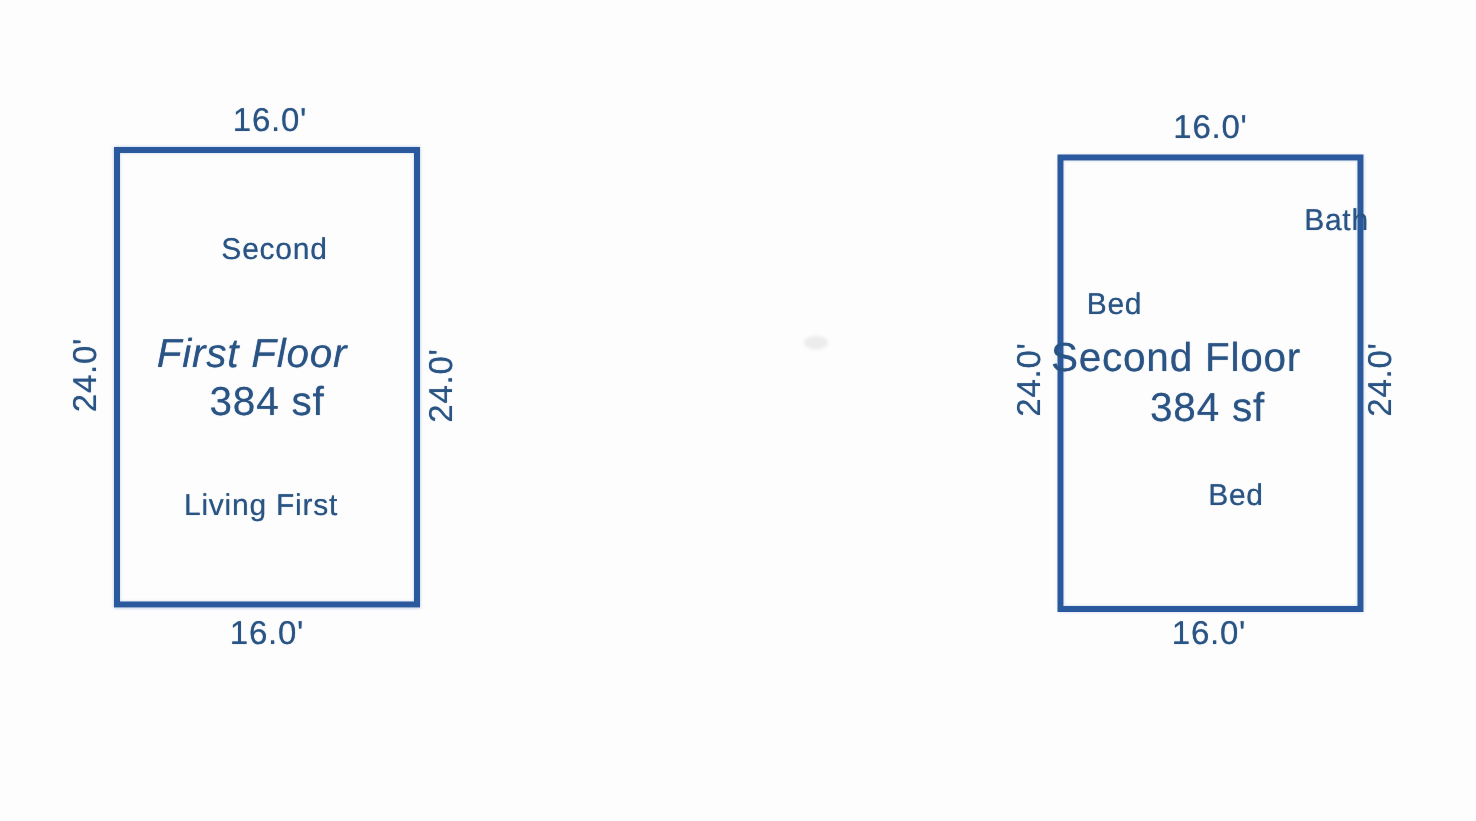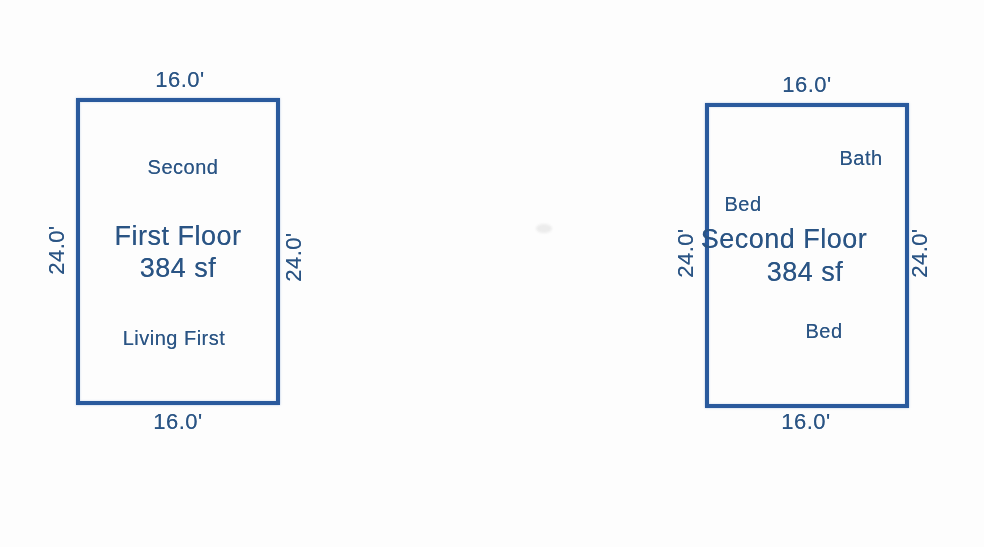--- a/index.html
+++ b/index.html
@@ -37,31 +37,31 @@
   .room{font-size:20px;}
   .title{font-size:27px;}
 
   
   #f1-rect{left:76px;top:98px;width:204px;height:307px;}
   #f1-dim-top{left:180px;top:80px;}
   #f1-dim-bottom{left:178px;top:422px;}
   #f1-dim-left{left:57px;top:250px;}
   #f1-dim-right{left:294px;top:257px;}
   #f1-room-kitchen{left:183px;top:167px;}
-  #f1-title{left:178px;top:236px;}
+  #f1-title{left:168px;top:236px;font-style:italic;}
   #f1-area{left:178px;top:268px;}
   #f1-room-living{left:174px;top:338px;}
 
   
   #f2-rect{left:705px;top:103px;width:204px;height:305px;}
   #f2-dim-top{left:807px;top:85px;}
   #f2-dim-bottom{left:806px;top:422px;}
   #f2-dim-left{left:686px;top:253px;}
   #f2-dim-right{left:920px;top:253px;}
-  #f2-room-bath{left:861px;top:148px;margin-top:10px;}
+  #f2-room-bath{left:891px;top:148px;}
   #f2-room-bed1{left:743px;top:204px;}
   #f2-title{left:784px;top:239px;text-align:center;}
   #f2-area{left:805px;top:272px;}
   #f2-room-bed2{left:824px;top:331px;}
 
   .smudge{
     position:absolute;left:536px;top:224px;width:16px;height:9px;
     background:#ececec;border-radius:50%;filter:blur(1px);
   }
 </style>

